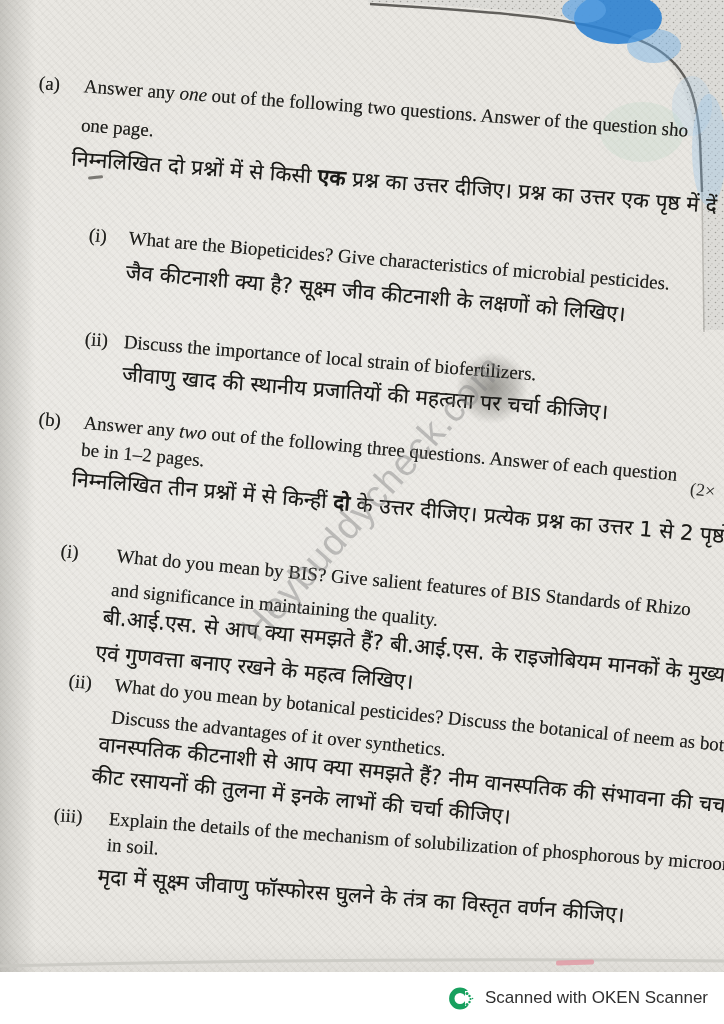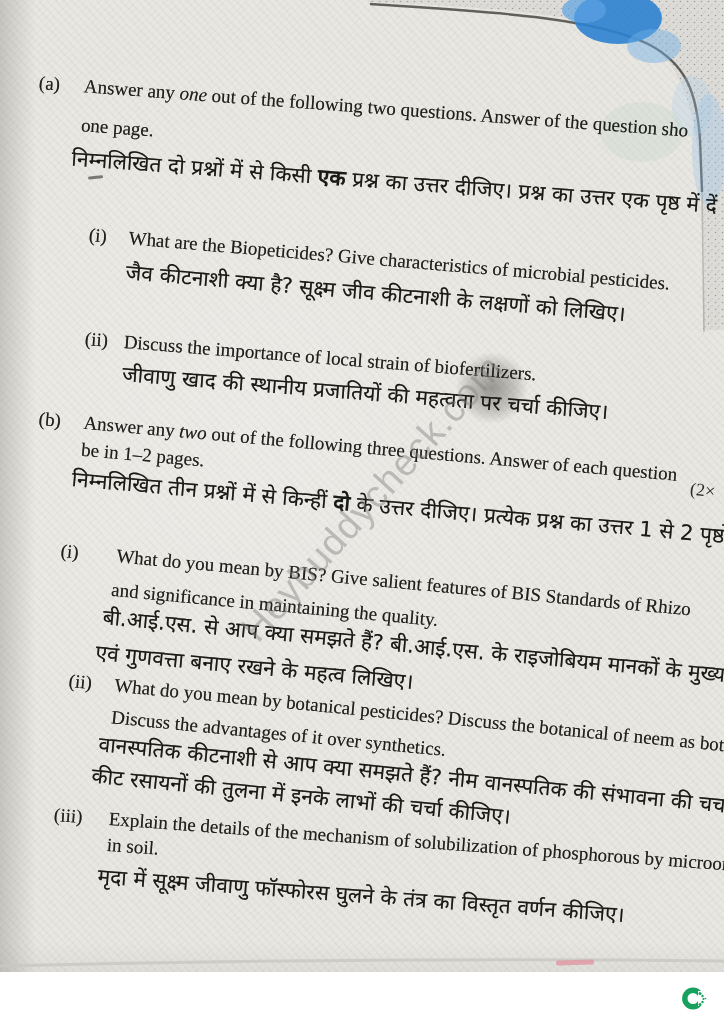--- a/index.html
+++ b/index.html
@@ -155,15 +155,16 @@
     <svg width="27" height="27" viewBox="0 0 27 27">
       <circle cx="12" cy="13.5" r="8.2" fill="none" stroke="#17a05e" stroke-width="5.4"></circle>
       <rect x="17" y="6" width="9" height="15" fill="#ffffff"></rect>
       <circle cx="19" cy="8.5" r="1.5" fill="#17a05e"></circle>
       <circle cx="21.5" cy="11" r="1.2" fill="#17a05e"></circle>
       <circle cx="22.5" cy="14" r="1.1" fill="#17a05e"></circle>
       <circle cx="21.5" cy="17" r="1.2" fill="#17a05e"></circle>
       <circle cx="19" cy="19.5" r="1.5" fill="#17a05e"></circle>
       <circle cx="24.5" cy="13.5" r="0.8" fill="#17a05e"></circle>
     </svg>
+    <span class="footer-text">Scanned with OKEN Scanner</span>
   </div>
 
 </div>
 
 </body></html>

